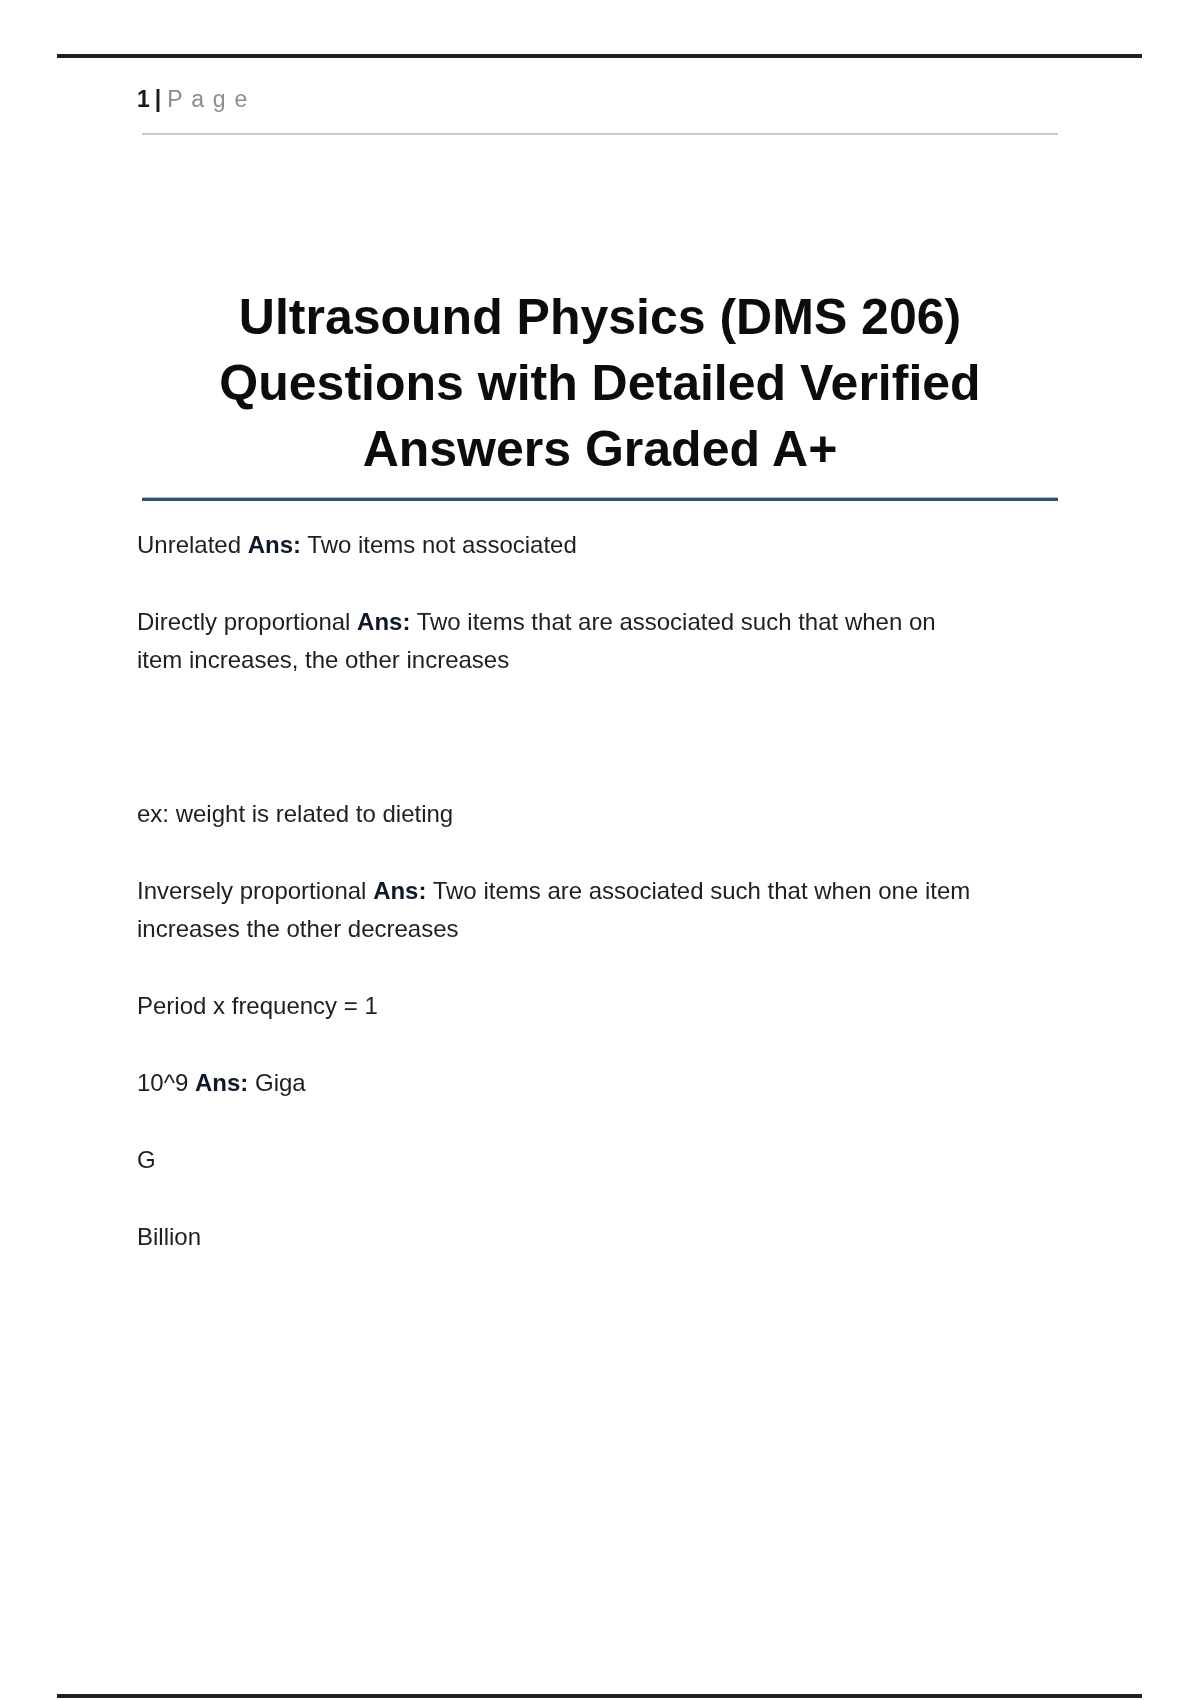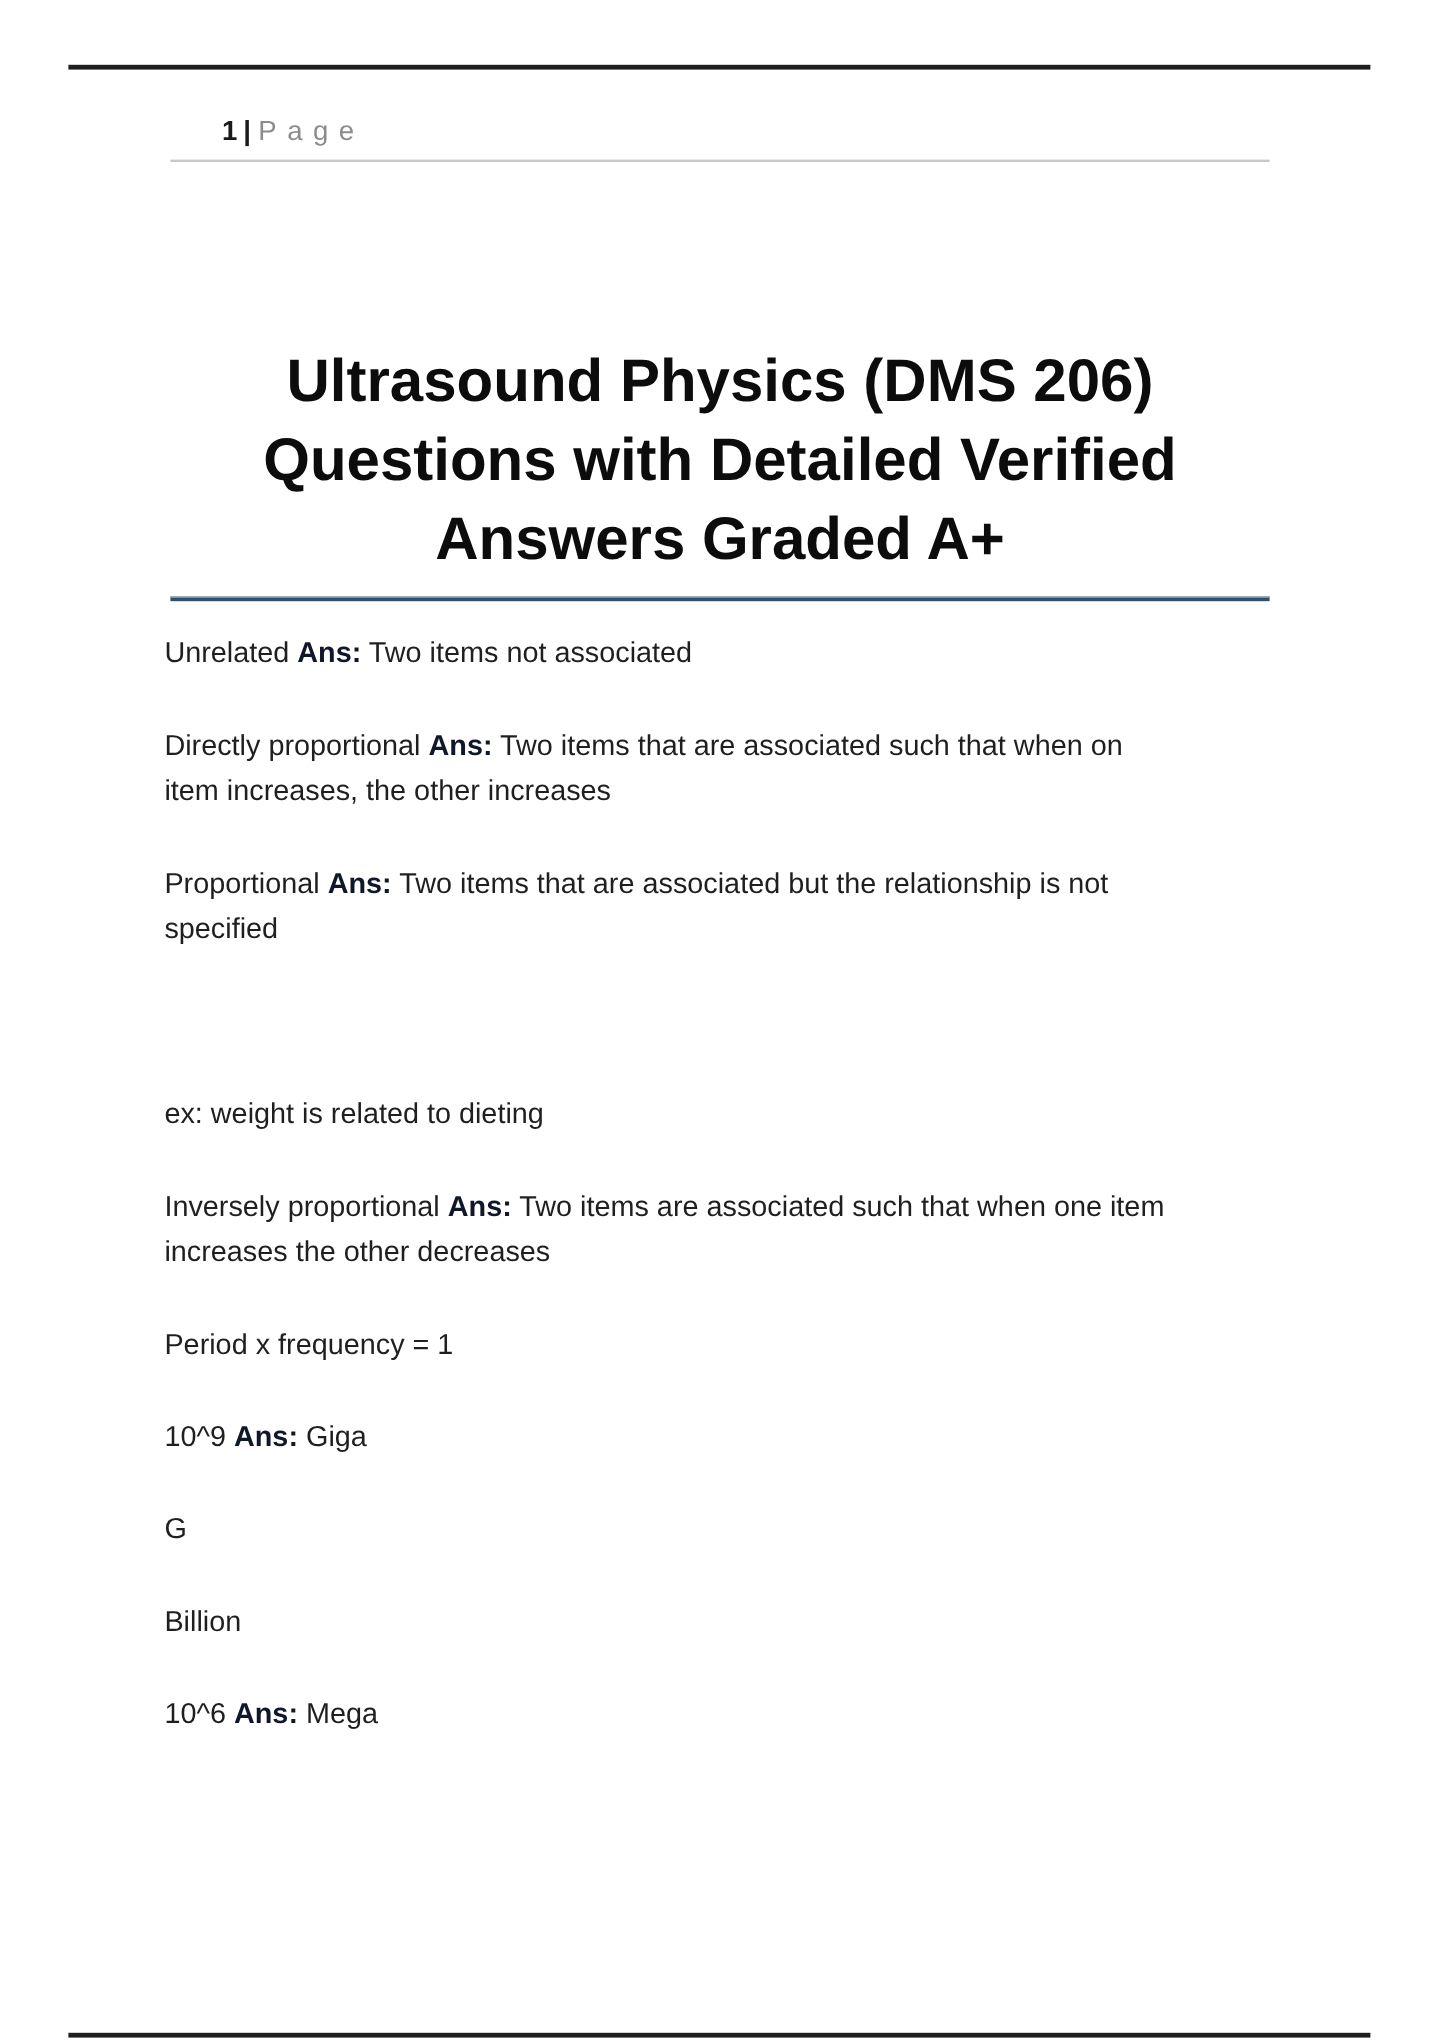--- a/index.html
+++ b/index.html
@@ -17,25 +17,24 @@
     position: absolute;
     left: 57px; width: 1085px; height: 4px;
     background: #1e1e1e;
   }
   .rule-top { top: 54px; }
   .rule-bottom { top: 1694px; }
 
   
   .pageheader {
     position: absolute;
-    left: 137px; top: 94px;
+    left: 137px; top: 84px;
     font-size: 23px; line-height: 30px;
     color: #1a1a1a;
     white-space: nowrap;
-    margin-left: 48px;
   }
   .pnum { font-weight: 700; color: #1a1a1a; }
   .psep { font-weight: 700; color: #1a1a1a; margin: 0 6px 0 5px; }
   .plabel {
     color: #8c8c8c;
     letter-spacing: 0.38em;
     font-weight: 400;
   }
   .header-rule {
     position: absolute;
@@ -99,38 +98,35 @@
 Answers Graded A+</h1>
   <div class="title-rule"></div>
 
   <main class="content">
 
     <p class="para"><span>Unrelated </span><b>Ans:</b><span> Two items not associated</span></p>
 
     <p class="para"><span>Directly proportional </span><b>Ans:</b><span> Two items that are associated such that when on
 item increases, the other increases</span></p>
 
-    <p class="para"><span>Proportional </span><b>Ans:</b><span> Two items that are associated but the relationship is not
-specified</span></p>
 
     <p class="para"><span></span></p>
 
     <p class="para"><span>ex: weight is related to dieting</span></p>
 
     <p class="para"><span>Inversely proportional </span><b>Ans:</b><span> Two items are associated such that when one item
 increases the other decreases</span></p>
 
 
     <p class="para"><span>Period x frequency = 1</span></p>
 
     <p class="para"><span>10^9 </span><b>Ans:</b><span> Giga</span></p>
 
     <p class="para"><span>G</span></p>
 
     <p class="para"><span>Billion</span></p>
 
-    <p class="para"><span>10^6 </span><b>Ans:</b><span> Mega</span></p>
 
   </main>
 
   <div class="rule-bottom"></div>
 
 </div>
 
 </body></html>

